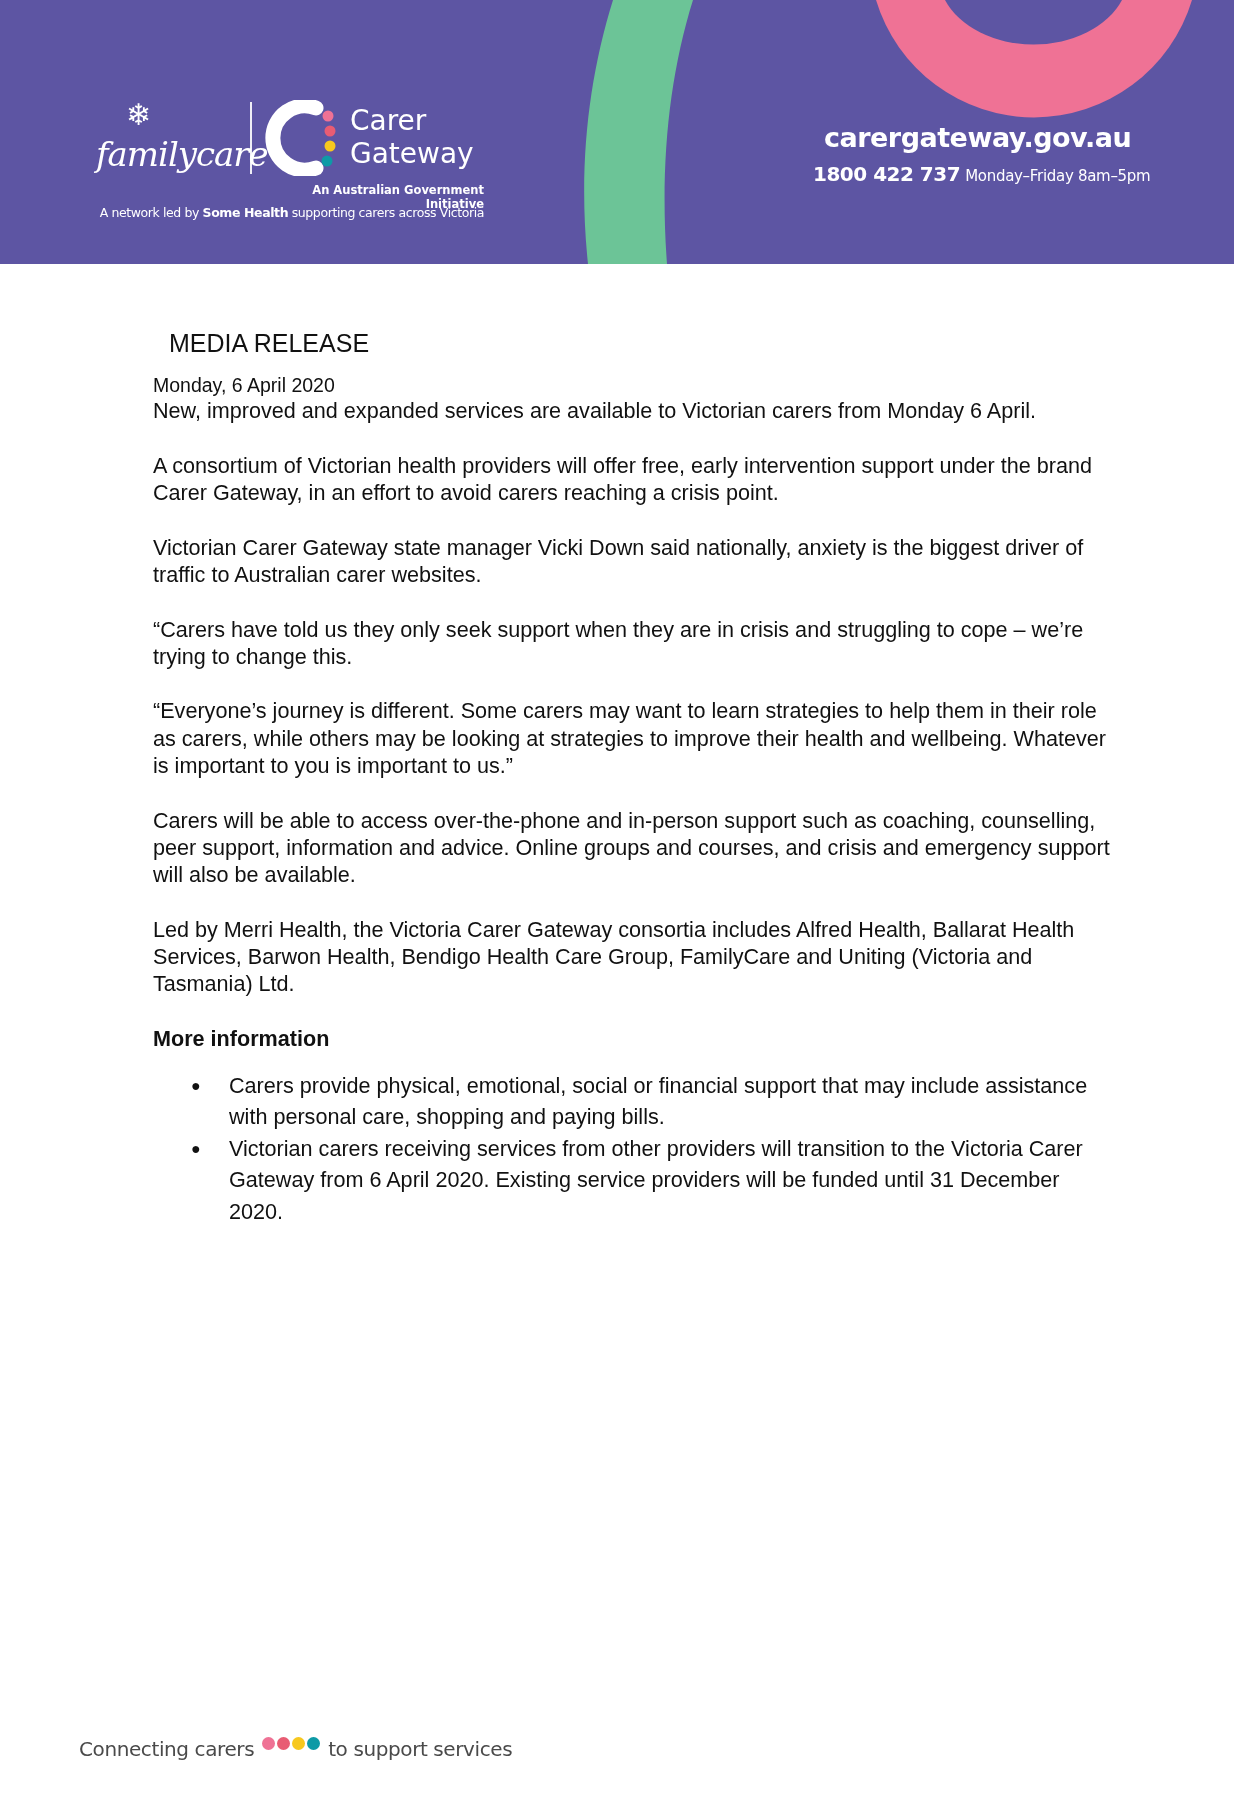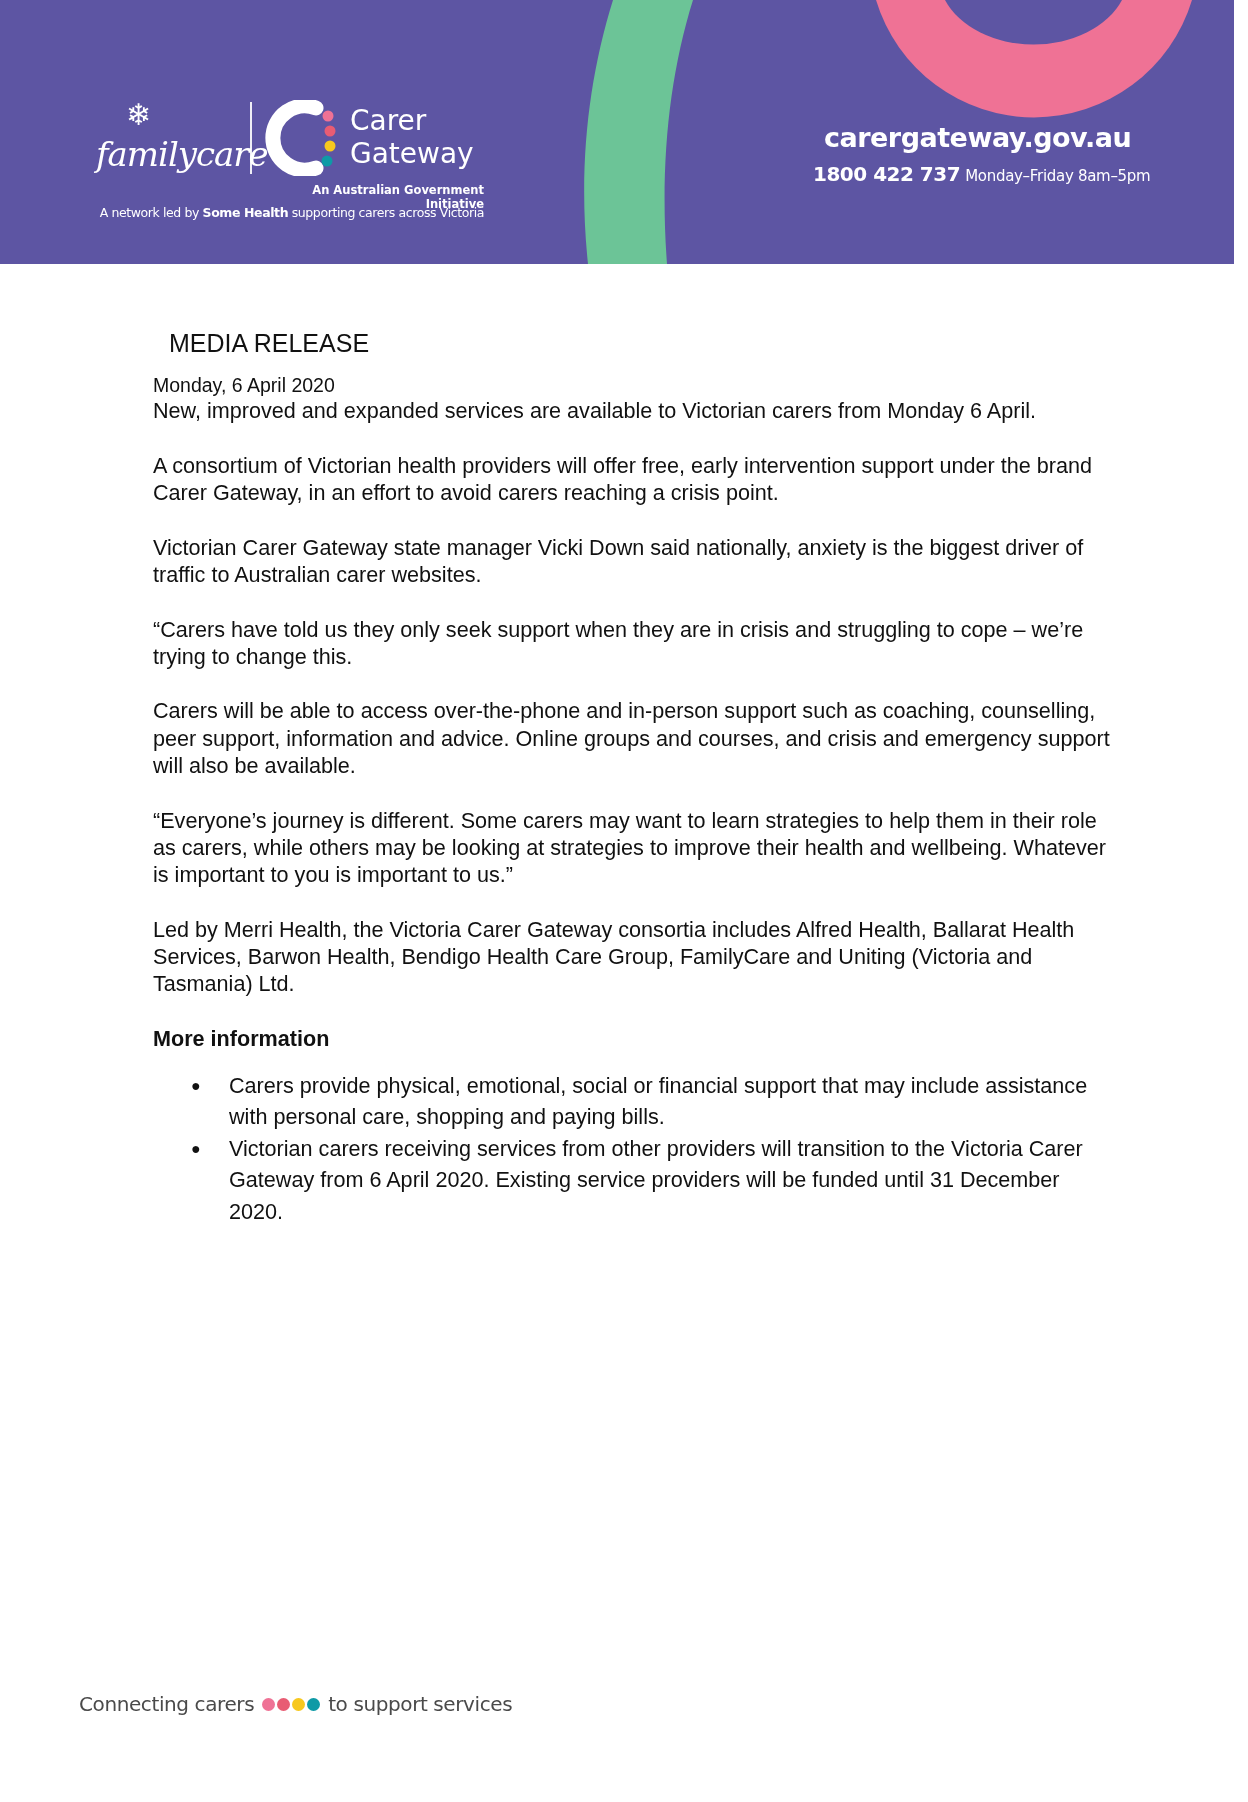--- a/index.html
+++ b/index.html
@@ -42,22 +42,22 @@
               margin: 30px 0 20px 0; line-height: 30px; padding-left: 16px; }
   .para { font-size: 21.6px; line-height: 27.2px; margin: 0 0 27.5px 0; color: #111; width: 960px; }
   .para a { color: #1c1cc4; text-decoration: underline; }
   .ends { text-align: center; font-size: 21.6px; line-height: 27px; margin: 18px 0 21px 0; padding-left: 16px; }
   .more-heading { font-size: 21.6px; font-weight: bold; line-height: 27px; margin: 0 0 18px 0; }
   .bullets { list-style: none; margin: 0; padding: 0; }
   .bullets li { position: relative; padding-left: 76px; font-size: 21.6px; line-height: 31.5px; width: 884px; }
   .bullets li .bullet { position: absolute; left: 38px; top: 0; font-size: 16px; }
 
   
-  .footer { position: absolute; left: 79px; top: 1692px; font-family: "DejaVu Sans", sans-serif;
-            font-size: 20px; color: #4a4a4a; letter-spacing: -0.4px; display: flex; align-items: center; }
+  .footer { position: absolute; left: 79px; top: 1737px; font-family: "DejaVu Sans", sans-serif;
+            font-size: 20px; color: #4a4a4a; letter-spacing: -0.4px; display: flex; }
   .dots { display: inline-flex; gap: 2px; margin: 0 8px 0 8px; }
   .dot { width: 13px; height: 13px; border-radius: 50%; display: inline-block; }
 </style>
 </head>
 <body>
 
 <div class="banner">
   <svg class="green-band" viewBox="0 0 1234 264" width="1234" height="264">
     <path d="M613 0 L693 0 C668 80 660 170 667 264 L588 264 C578 170 588 80 613 0 Z" fill="#6cc497"></path>
   </svg>
@@ -96,22 +96,22 @@
 </div>
 
 <div class="doc">
   <p class="kicker">MEDIA RELEASE</p>
   <p class="date">Monday, 6 April 2020</p>
 
   <p class="para">New, improved and expanded services are available to Victorian carers from Monday 6 April.</p>
   <p class="para">A consortium of Victorian health providers will offer free, early intervention support under the brand Carer Gateway, in an effort to avoid carers reaching a crisis point.</p>
   <p class="para">Victorian Carer Gateway state manager Vicki Down said nationally, anxiety is the biggest driver of traffic to Australian carer websites.</p>
   <p class="para">“Carers have told us they only seek support when they are in crisis and struggling to cope – we’re trying to change this.</p>
+  <p class="para">“Everyone’s journey is different. Some carers may want to learn strategies to help them in their role as carers, while others may be looking at strategies to improve their health and wellbeing. Whatever is important to you is important to us.”</p>
   <p class="para">Carers will be able to access over-the-phone and in-person support such as coaching, counselling, peer support, information and advice. Online groups and courses, and crisis and emergency support will also be available.</p>
-  <p class="para">“Everyone’s journey is different. Some carers may want to learn strategies to help them in their role as carers, while others may be looking at strategies to improve their health and wellbeing. Whatever is important to you is important to us.”</p>
   <p class="para">Led by Merri Health, the Victoria Carer Gateway consortia includes Alfred Health, Ballarat Health Services, Barwon Health, Bendigo Health Care Group, FamilyCare and Uniting (Victoria and Tasmania) Ltd.</p>
 
 
 
   <p class="more-heading">More information</p>
   <ul class="bullets">
     <li><span class="bullet">●</span><span>Carers provide physical, emotional, social or financial support that may include assistance with personal care, shopping and paying bills.</span></li>
     <li><span class="bullet">●</span><span>Victorian carers receiving services from other providers will transition to the Victoria Carer Gateway from 6 April 2020. Existing service providers will be funded until 31 December 2020.</span></li>
   </ul>
 </div>

